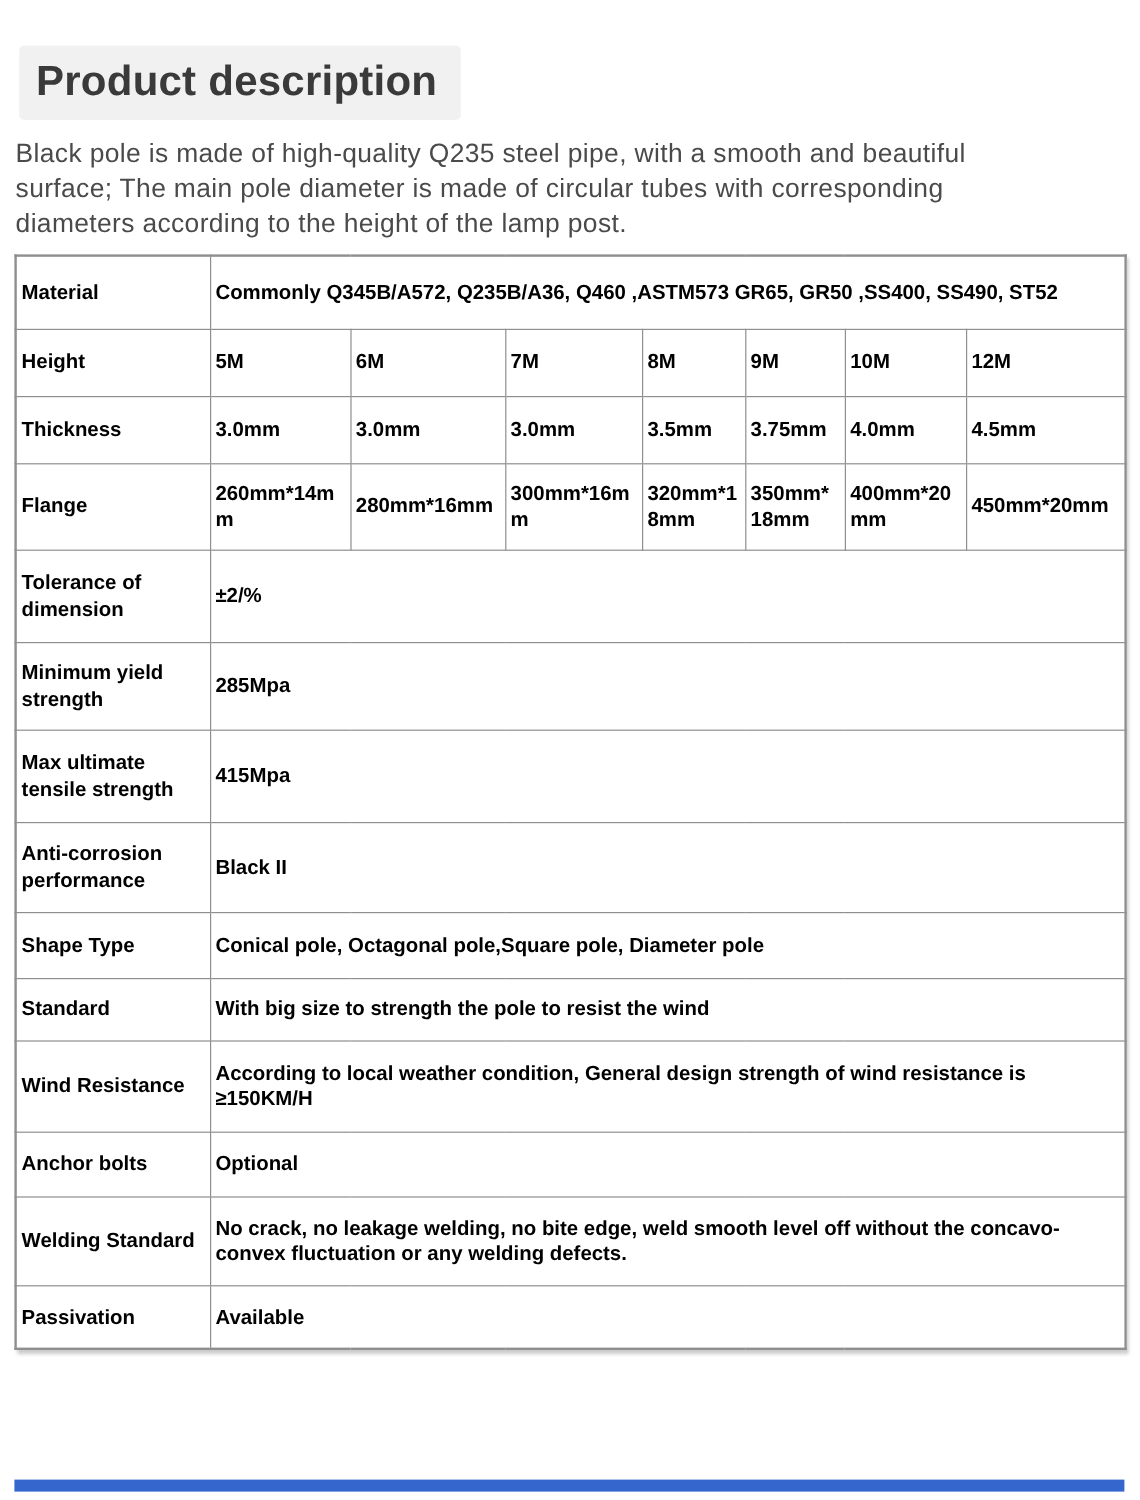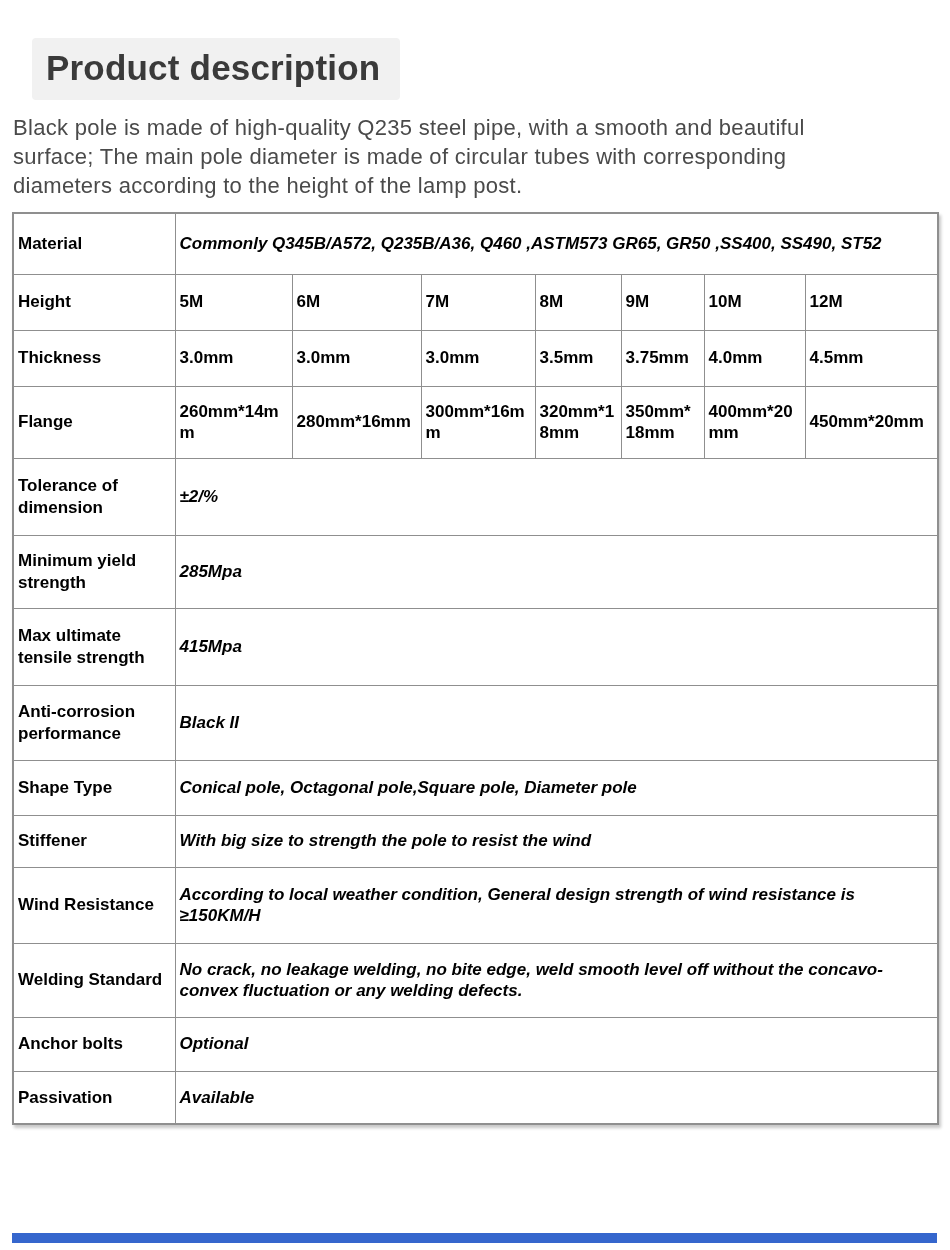--- a/index.html
+++ b/index.html
@@ -7,21 +7,21 @@
   body {
     width: 950px;
     height: 1250px;
     position: relative;
     font-family: "Liberation Sans", sans-serif;
     overflow: hidden;
   }
 
   .title-box {
     display: inline-block;
-    margin: 38px 0 0 32px;
+    margin: 38px 0 0 16px;
     background: #f1f1f1;
     border-radius: 4px;
     padding: 7px 20px 9px 14px;
   }
   .title-box h1 {
     font-size: 35px;
     font-weight: 800;
     color: #3a3a3a;
     letter-spacing: 0.2px;
     line-height: 1.3;
@@ -50,21 +50,21 @@
   table.spec td {
     vertical-align: middle;
     font-size: 17px;
     font-weight: 700;
     color: #000000;
     line-height: 1.28;
     padding: 2px 4px 2px 4px;
     overflow: hidden;
   }
   td.lbl { padding-right: 4px; }
-  td.val { padding-left: 5px; font-style: italic; }
+  td.val { padding-left: 5px; }
   td.bk  { word-break: break-all; padding-left: 4px; padding-right: 2px; }
 
   .bottom-bar {
     position: absolute;
     left: 12px;
     top: 1233px;
     width: 925px;
     height: 10px;
     background: #3566cd;
   }
@@ -140,34 +140,34 @@
     </tr>
     <tr style="height:75px">
       <td class="lbl">Anti-corrosion performance</td>
       <td class="val" colspan="7">Black II</td>
     </tr>
     <tr style="height:55px">
       <td class="lbl">Shape Type</td>
       <td class="val" colspan="7">Conical pole, Octagonal pole,Square pole, Diameter pole</td>
     </tr>
     <tr style="height:52px">
-      <td class="lbl">Stiffener</td>
+      <td class="lbl">Standard</td>
       <td class="val" colspan="7">With big size to strength the pole to resist the wind</td>
     </tr>
     <tr style="height:76px">
       <td class="lbl">Wind Resistance</td>
       <td class="val" colspan="7">According to local weather condition, General design strength of wind resistance is ≥150KM/H</td>
     </tr>
+    <tr style="height:54px">
+      <td class="lbl">Anchor bolts</td>
+      <td class="val" colspan="7">Optional</td>
+    </tr>
     <tr style="height:74px">
       <td class="lbl">Welding Standard</td>
       <td class="val" colspan="7">No crack, no leakage welding, no bite edge, weld smooth level off without the concavo-convex fluctuation or any welding defects.</td>
-    </tr>
-    <tr style="height:54px">
-      <td class="lbl">Anchor bolts</td>
-      <td class="val" colspan="7">Optional</td>
     </tr>
     <tr style="height:53px">
       <td class="lbl">Passivation</td>
       <td class="val" colspan="7">Available</td>
     </tr>
   </tbody>
 </table>
 
 <div class="bottom-bar"></div>
 

